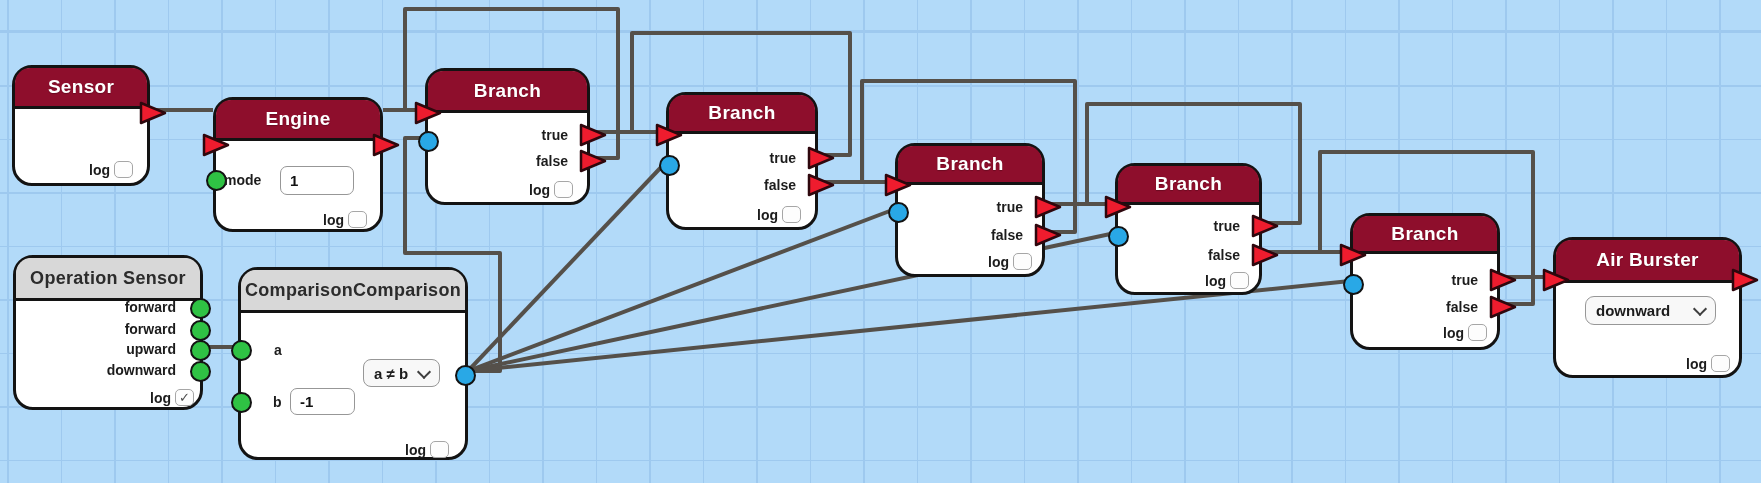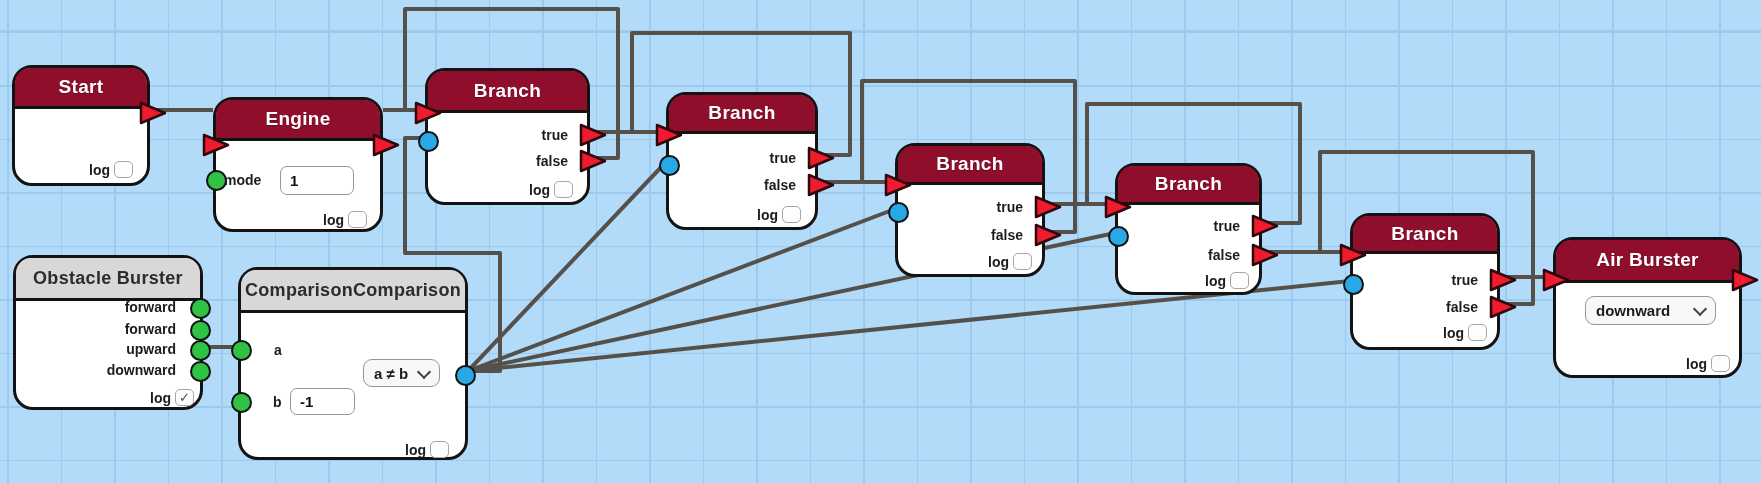--- a/index.html
+++ b/index.html
@@ -98,21 +98,21 @@
     <polyline points="468,371 500,371 500,253 405,253 405,138 425,138"></polyline>
     <polyline points="468,371 666,162"></polyline>
     <polyline points="468,371 895,209"></polyline>
     <polyline points="468,371 1115,233"></polyline>
     <polyline points="468,371 1350,281"></polyline>
     <polyline points="203,347 238,347"></polyline>
   </svg>
 
   <div class="node" style="left:12px;top:65px;width:138px;height:121px;">
     <div class="header red" style="height:38px;">
-      <span class="title">Start</span>
+      <span class="title">Sensor</span>
     </div>
     <div class="tri" style="left:123px;top:32px;">
       <svg width="30" height="26">
           <path d="M3,3 L27,13 L3,23 Z" fill="#ee1c2e" stroke="#2e070d" stroke-width="2.5" stroke-linejoin="round"></path>
         </svg>
     </div>
     <div class="log-row" style="right:14px;top:93px;">
       <span>log</span>
       <span class="checkbox">
           <span></span>
@@ -318,21 +318,21 @@
     <div class="log-row" style="right:9px;top:115px;">
       <span>log</span>
       <span class="checkbox">
           <span></span>
         </span>
     </div>
   </div>
 
   <div class="node" style="left:13px;top:255px;width:190px;height:155px;">
     <div class="header gray" style="height:40px;">
-      <span class="title">Obstacle Burster</span>
+      <span class="title">Operation Sensor</span>
     </div>
     <span class="port-label right-align" style="right:24px;top:41px;width:110px;height:17px;line-height:17px;">forward</span>
     <div class="dot green" style="right:-10.5px;top:39.5px;"></div>
     <span class="port-label right-align" style="right:24px;top:63px;width:110px;height:17px;line-height:17px;">forward</span>
     <div class="dot green" style="right:-10.5px;top:61.5px;"></div>
     <span class="port-label right-align" style="right:24px;top:83px;width:110px;height:17px;line-height:17px;">upward</span>
     <div class="dot green" style="right:-10.5px;top:81.5px;"></div>
     <span class="port-label right-align" style="right:24px;top:104px;width:110px;height:17px;line-height:17px;">downward</span>
     <div class="dot green" style="right:-10.5px;top:102.5px;"></div>
     <div class="log-row" style="right:6px;top:131px;">
@@ -343,21 +343,21 @@
     </div>
   </div>
 
   <div class="node" style="left:238px;top:267px;width:230px;height:193px;">
     <div class="header gray" style="height:40px;flex-direction:row;">
       <span class="title">Comparison</span>
       <span class="title">Comparison</span>
     </div>
     <div class="dot green" style="left:-10.5px;top:69.5px;"></div>
     <span class="field-label" style="left:33px;top:72px;">a</span>
-    <div class="dropdown" style="left:122px;top:89px;width:77px;height:28px;">
+    <div class="dropdown" style="left:122px;top:89px;width:77px;height:28px;border-radius:8px;">
       <span>a ≠ b</span>
       <span class="chev"></span>
     </div>
     <div class="dot green" style="left:-10.5px;top:121.5px;"></div>
     <span class="field-label" style="left:32px;top:124px;">b</span>
     <div class="textinput" style="left:49px;top:118px;width:65px;height:27px;">
       <span>-1</span>
     </div>
     <div class="dot blue" style="right:-10.5px;top:94.5px;"></div>
     <div class="log-row" style="right:16px;top:171px;">

